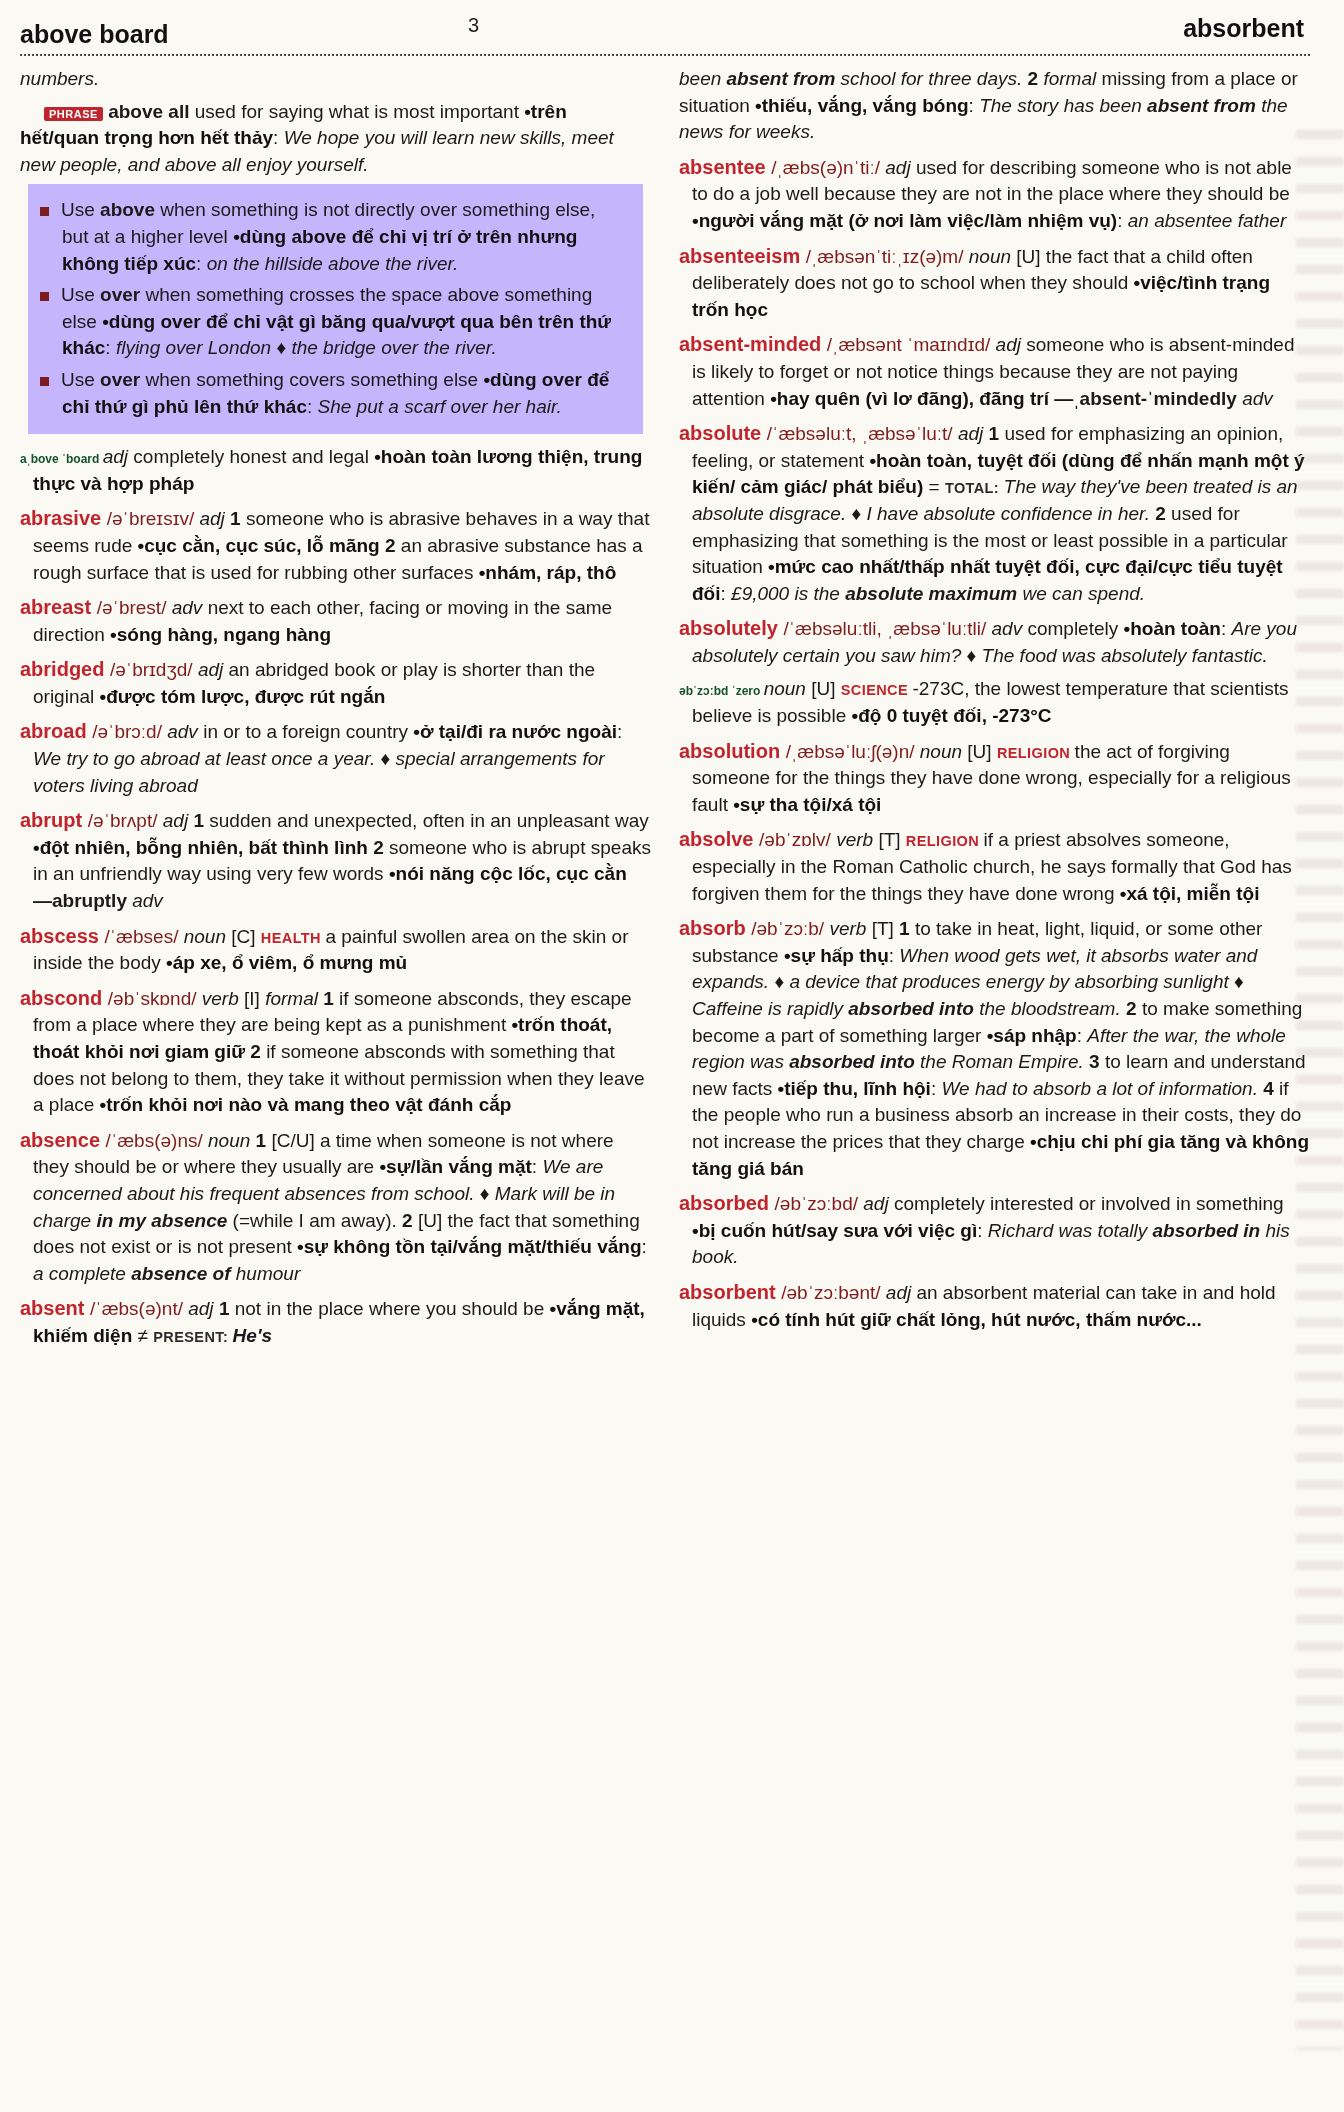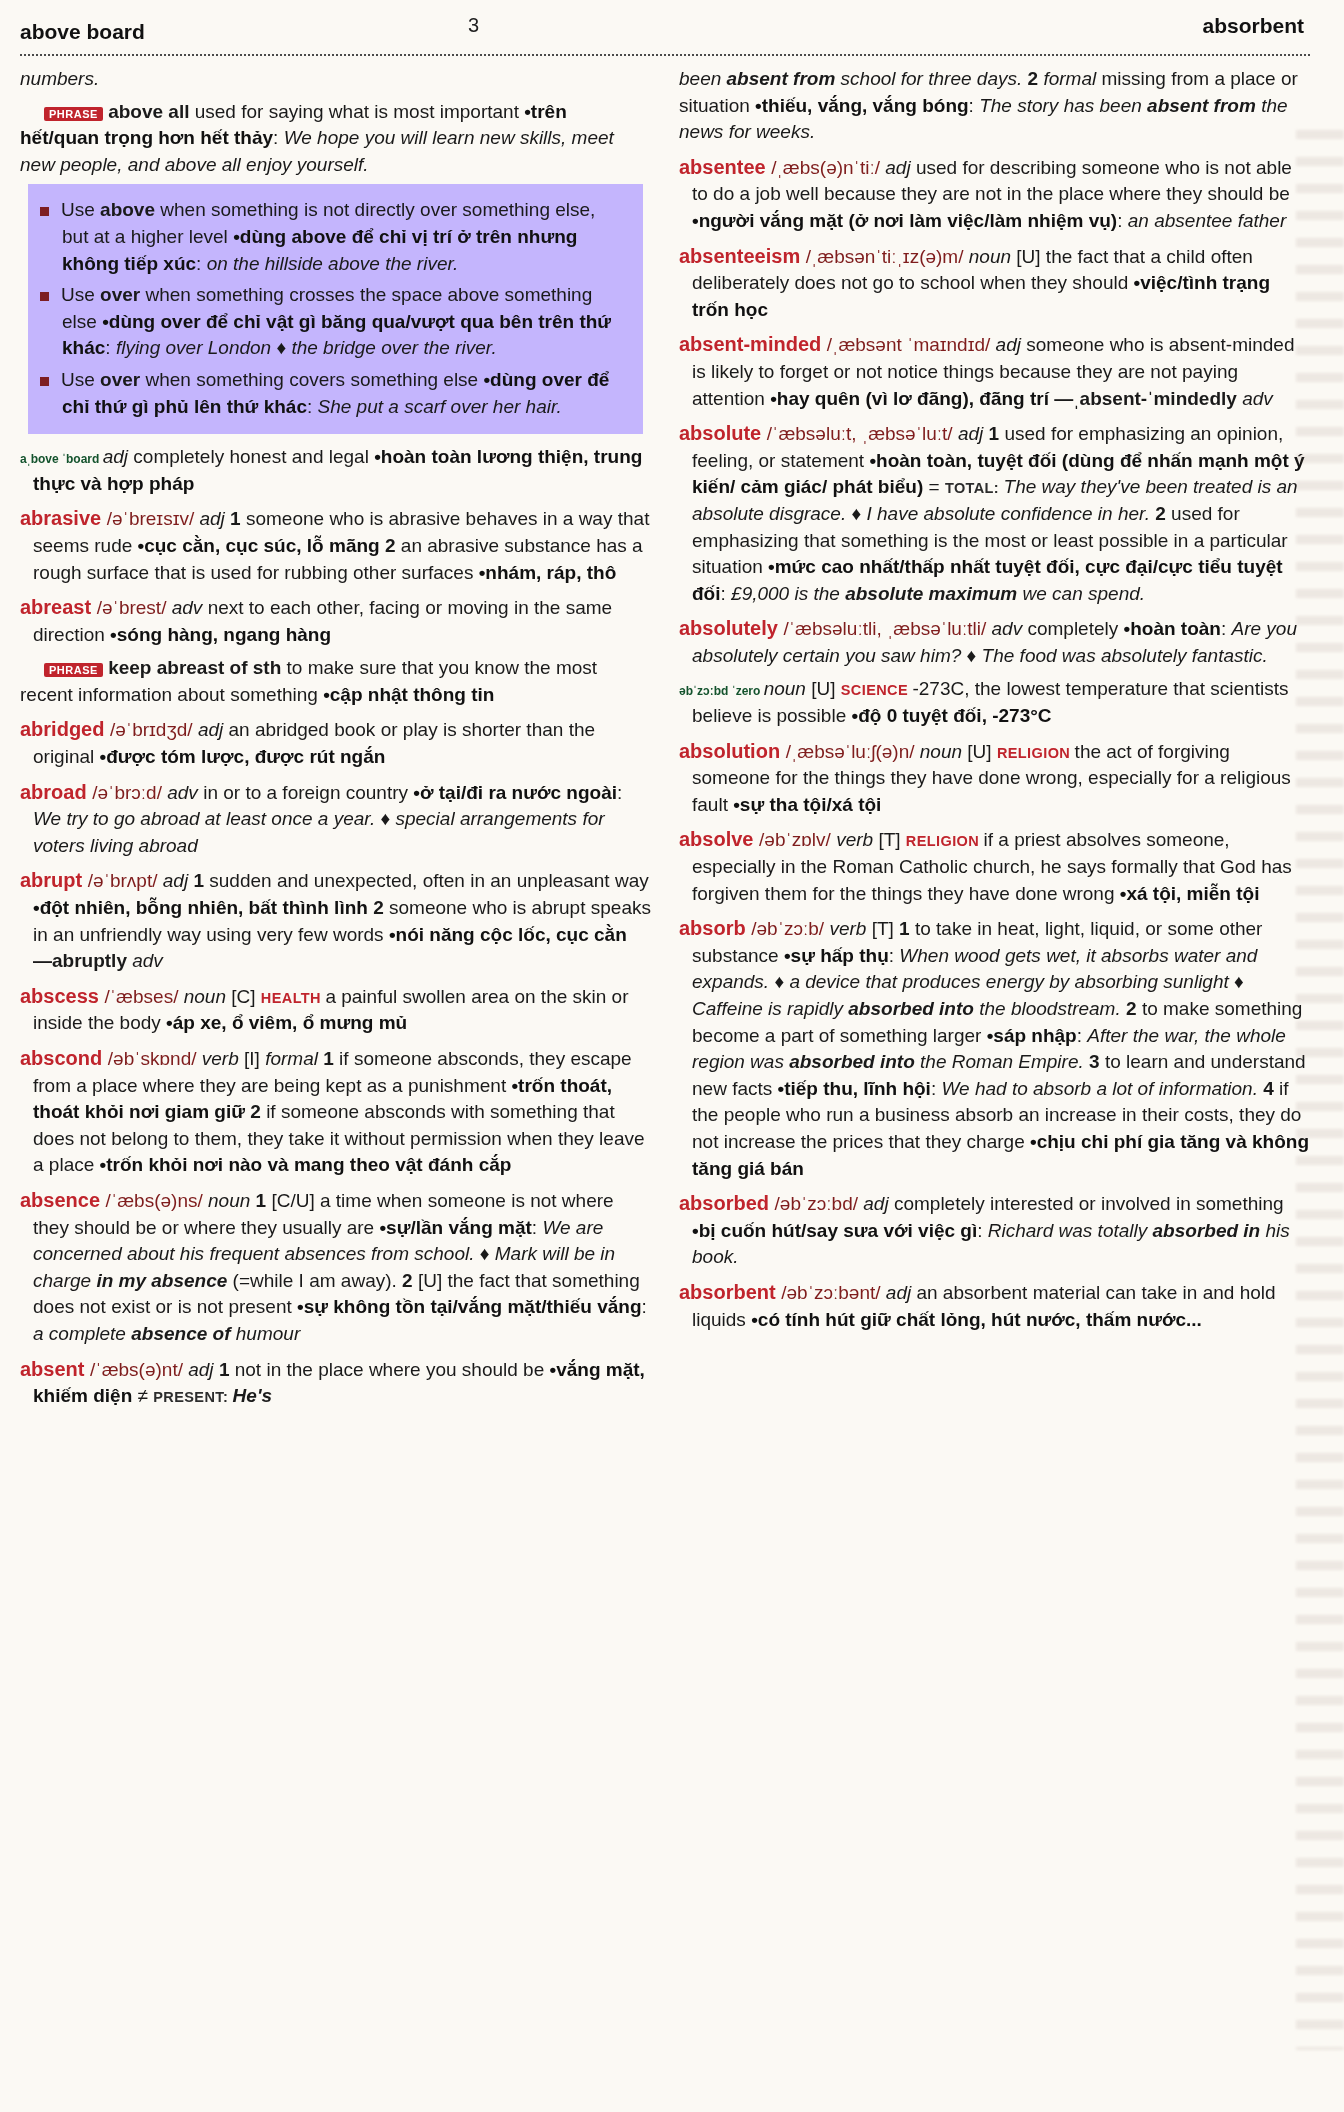--- a/index.html
+++ b/index.html
@@ -6,21 +6,21 @@
   body{
     width:1344px;height:2112px;
     background:#fbf9f4;
     font-family:"Liberation Sans",sans-serif;
     color:#1a1a1a;
     overflow:hidden;
     position:relative;
   }
   .page{position:relative;padding:10px 34px 0 20px;}
   .pageheader{position:relative;height:42px;}
-  .gw{font-weight:700;font-size:21px;color:#111;}
+  .gw{font-weight:700;font-size:25px;color:#111;}
   .gw.left{position:absolute;left:0;top:10px;}
   .gw.right{position:absolute;right:6px;top:4px;}
   .pagenum{position:absolute;left:448px;top:4px;font-size:20px;color:#222;}
   .dotted-rule{border-bottom:2px dotted #4a4a4a;margin:2px 0 8px 0;height:0;}
   .columns{display:flex;gap:28px;}
   .col{flex:1;font-size:19px;line-height:1.40;}
   .entry{margin:7px 0;padding-left:13px;text-indent:-13px;}
   .cont{padding-left:0;text-indent:0;margin:2px 0 6px;}
   .phrasepara{padding-left:0;text-indent:24px;margin:3px 0 6px;}
   .usagebox{background:#c4b5fd;padding:8px 28px 9px 12px;margin:6px 8px 10px;}
@@ -62,21 +62,20 @@
         <p class="entry cont"><span class="s-i">numbers.</span></p>
         <p class="entry phrasepara"><span class="s-phr">PHRASE</span><span class="s-t"> </span><span class="s-b">above all </span><span class="s-t">used for saying what is most important </span><span class="s-vn">•trên hết/quan trọng hơn hết thảy</span><span class="s-t">: </span><span class="s-i">We hope you will learn new skills, meet new people, and above all enjoy yourself.</span></p>
         <div class="usagebox">
           <p class="usageitem"><span class="sq"></span><span class="s-t">Use </span><span class="s-b">above</span><span class="s-t"> when something is not directly over something else, but at a higher level </span><span class="s-vn">•dùng above để chỉ vị trí ở trên nhưng không tiếp xúc</span><span class="s-t">: </span><span class="s-i">on the hillside above the river.</span></p>
           <p class="usageitem"><span class="sq"></span><span class="s-t">Use </span><span class="s-b">over</span><span class="s-t"> when something crosses the space above something else </span><span class="s-vn">•dùng over để chỉ vật gì băng qua/vượt qua bên trên thứ khác</span><span class="s-t">: </span><span class="s-i">flying over London</span><span class="s-t"> ♦ </span><span class="s-i">the bridge over the river.</span></p>
           <p class="usageitem"><span class="sq"></span><span class="s-t">Use </span><span class="s-b">over</span><span class="s-t"> when something covers something else </span><span class="s-vn">•dùng over để chỉ thứ gì phủ lên thứ khác</span><span class="s-t">: </span><span class="s-i">She put a scarf over her hair.</span></p>
         </div>
         <p class="entry"><span class="s-hwk">aˌbove ˈboard </span><span class="s-pos">adj </span><span class="s-t">completely honest and legal </span><span class="s-vn">•hoàn toàn lương thiện, trung thực và hợp pháp</span></p>
         <p class="entry"><span class="s-hw">abrasive </span><span class="s-pron">/əˈbreɪsɪv/ </span><span class="s-pos">adj </span><span class="s-b">1 </span><span class="s-t">someone who is abrasive behaves in a way that seems rude </span><span class="s-vn">•cục cằn, cục súc, lỗ mãng </span><span class="s-b">2 </span><span class="s-t">an abrasive substance has a rough surface that is used for rubbing other surfaces </span><span class="s-vn">•nhám, ráp, thô</span></p>
         <p class="entry"><span class="s-hw">abreast </span><span class="s-pron">/əˈbrest/ </span><span class="s-pos">adv </span><span class="s-t">next to each other, facing or moving in the same direction </span><span class="s-vn">•sóng hàng, ngang hàng</span></p>
-        <p class="entry phrasepara"><span class="s-phr">PHRASE</span><span class="s-t"> </span><span class="s-b">keep abreast of sth </span><span class="s-t">to make sure that you know the most recent information about something </span><span class="s-vn">•cập nhật thông tin</span></p>
         <p class="entry"><span class="s-hw">abridged </span><span class="s-pron">/əˈbrɪdʒd/ </span><span class="s-pos">adj </span><span class="s-t">an abridged book or play is shorter than the original </span><span class="s-vn">•được tóm lược, được rút ngắn</span></p>
         <p class="entry"><span class="s-hw">abroad </span><span class="s-pron">/əˈbrɔːd/ </span><span class="s-pos">adv </span><span class="s-t">in or to a foreign country </span><span class="s-vn">•ở tại/đi ra nước ngoài</span><span class="s-t">: </span><span class="s-i">We try to go abroad at least once a year.</span><span class="s-t"> ♦ </span><span class="s-i">special arrangements for voters living abroad</span></p>
         <p class="entry"><span class="s-hw">abrupt </span><span class="s-pron">/əˈbrʌpt/ </span><span class="s-pos">adj </span><span class="s-b">1 </span><span class="s-t">sudden and unexpected, often in an unpleasant way </span><span class="s-vn">•đột nhiên, bỗng nhiên, bất thình lình </span><span class="s-b">2 </span><span class="s-t">someone who is abrupt speaks in an unfriendly way using very few words </span><span class="s-vn">•nói năng cộc lốc, cục cằn </span><span class="s-b">—abruptly </span><span class="s-pos">adv</span></p>
         <p class="entry"><span class="s-hw">abscess </span><span class="s-pron">/ˈæbses/ </span><span class="s-pos">noun </span><span class="s-t">[C] </span><span class="s-lab">HEALTH </span><span class="s-t">a painful swollen area on the skin or inside the body </span><span class="s-vn">•áp xe, ổ viêm, ổ mưng mủ</span></p>
         <p class="entry"><span class="s-hw">abscond </span><span class="s-pron">/əbˈskɒnd/ </span><span class="s-pos">verb </span><span class="s-t">[I] </span><span class="s-i">formal </span><span class="s-b">1 </span><span class="s-t">if someone absconds, they escape from a place where they are being kept as a punishment </span><span class="s-vn">•trốn thoát, thoát khỏi nơi giam giữ </span><span class="s-b">2 </span><span class="s-t">if someone absconds with something that does not belong to them, they take it without permission when they leave a place </span><span class="s-vn">•trốn khỏi nơi nào và mang theo vật đánh cắp</span></p>
         <p class="entry"><span class="s-hw">absence </span><span class="s-pron">/ˈæbs(ə)ns/ </span><span class="s-pos">noun </span><span class="s-b">1 </span><span class="s-t">[C/U] </span><span class="s-t">a time when someone is not where they should be or where they usually are </span><span class="s-vn">•sự/lần vắng mặt</span><span class="s-t">: </span><span class="s-i">We are concerned about his frequent absences from school.</span><span class="s-t"> ♦ </span><span class="s-i">Mark will be in charge </span><span class="s-bi">in my absence </span><span class="s-t">(=while I am away). </span><span class="s-b">2 </span><span class="s-t">[U] the fact that something does not exist or is not present </span><span class="s-vn">•sự không tồn tại/vắng mặt/thiếu vắng</span><span class="s-t">: </span><span class="s-i">a complete </span><span class="s-bi">absence of </span><span class="s-i">humour</span></p>
         <p class="entry"><span class="s-hw">absent </span><span class="s-pron">/ˈæbs(ə)nt/ </span><span class="s-pos">adj </span><span class="s-b">1 </span><span class="s-t">not in the place where you should be </span><span class="s-vn">•vắng mặt, khiếm diện</span><span class="s-t"> ≠ </span><span class="s-sc">PRESENT: </span><span class="s-bi">He's</span></p>
       </div>
     <div class="col">
         <p class="entry cont"><span class="s-i">been </span><span class="s-bi">absent from </span><span class="s-i">school for three days. </span><span class="s-b">2 </span><span class="s-i">formal </span><span class="s-t">missing from a place or situation </span><span class="s-vn">•thiếu, vắng, vắng bóng</span><span class="s-t">: </span><span class="s-i">The story has been </span><span class="s-bi">absent from </span><span class="s-i">the news for weeks.</span></p>

